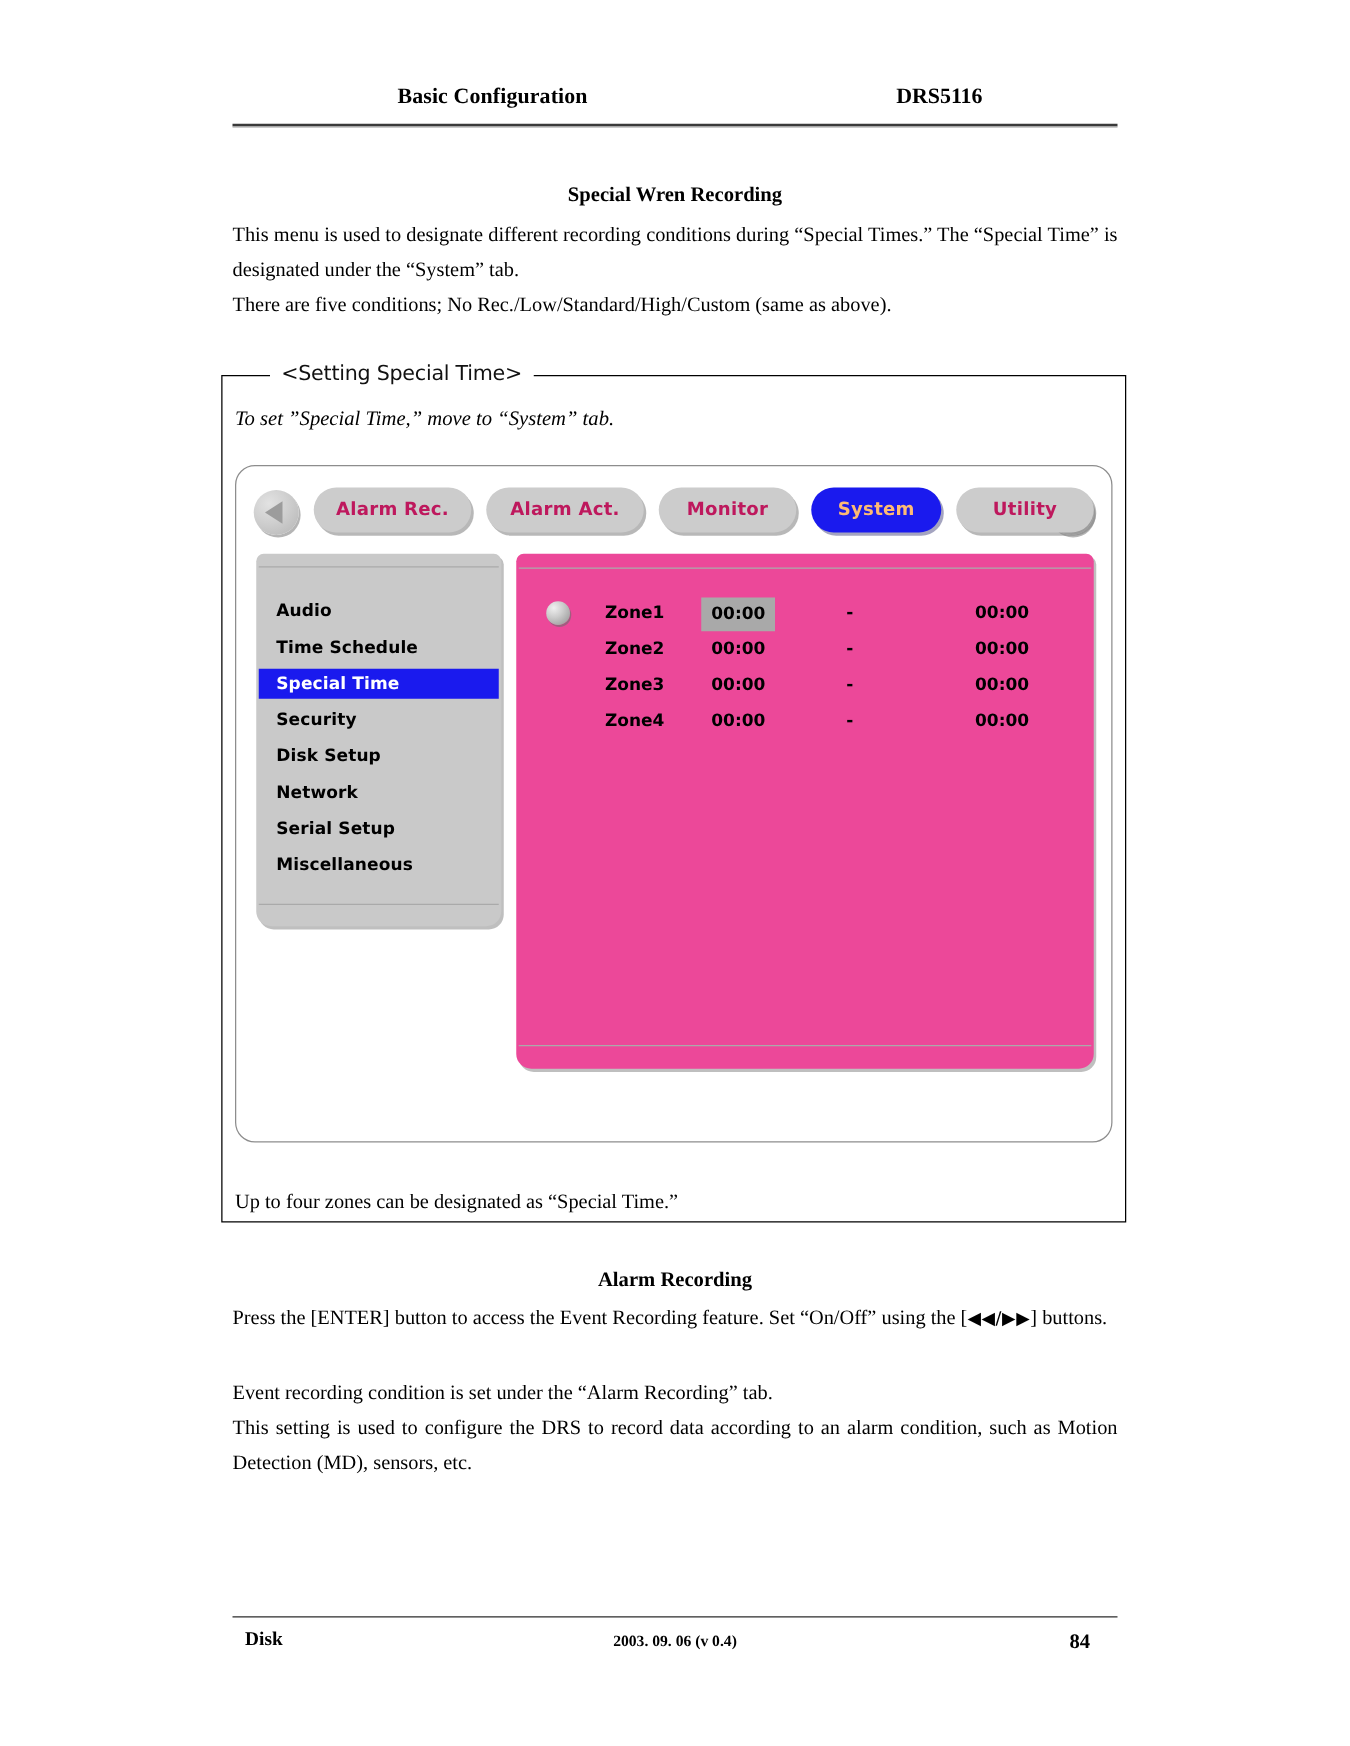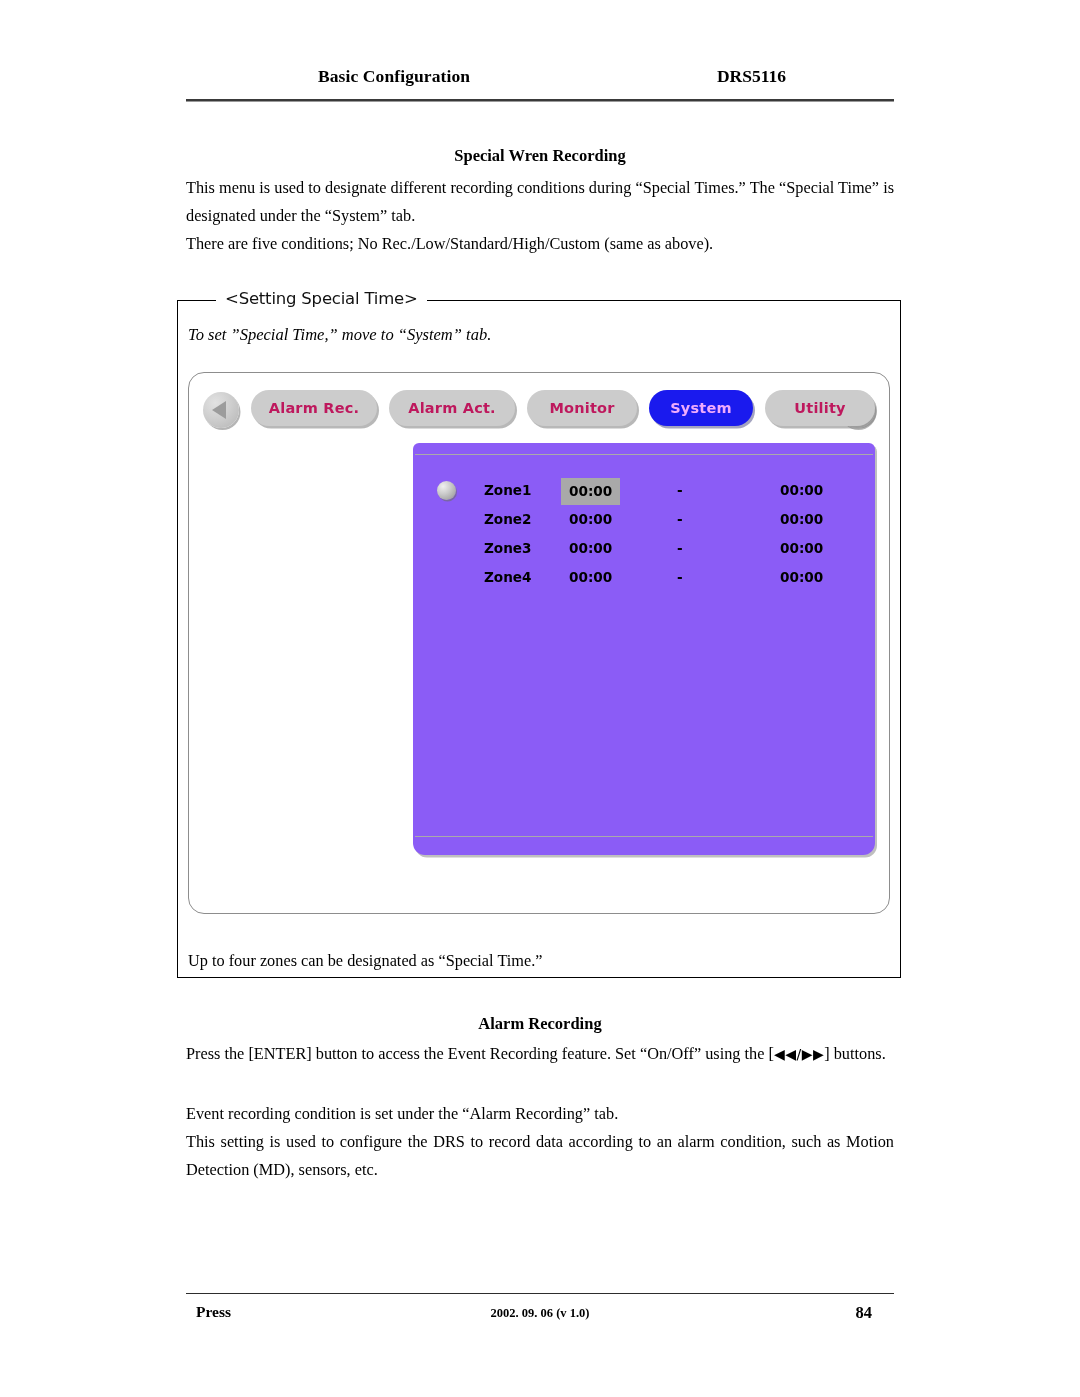--- a/index.html
+++ b/index.html
@@ -185,21 +185,21 @@
     background: #cccccc;
     color: #be185d;
     font-family: "DejaVu Sans", sans-serif;
     font-weight: bold;
     font-size: 14.5px;
     letter-spacing: 0.2px;
     box-shadow: 2px 2.5px 0 rgba(125,125,125,0.55);
   }
   .tab.active {
     background: #1a1aee;
-    color: #f0abfc;
+    color: #fdba74;
     box-shadow: 2px 2.5px 0 rgba(90,90,140,0.55);
   }
 
   
   .sidepanel {
     position: absolute;
     left: 16px;
     top: 70px;
     width: 196px;
     height: 298px;
@@ -242,21 +242,21 @@
     color: #ffffff;
   }
 
   
   .contentpanel {
     position: absolute;
     left: 224px;
     top: 70px;
     width: 462px;
     height: 412px;
-    background: #8b5cf6;
+    background: #ec4899;
     border-radius: 6px 6px 12px 12px;
     box-shadow: 2px 2.5px 0 rgba(128,128,128,0.5);
   }
   .contentpanel::before {
     content: "";
     position: absolute;
     left: 2px; right: 2px;
     top: 11px;
     height: 1px;
     background: #aaaaaa;
@@ -387,20 +387,30 @@
       </div>
       <div class="navcircle" id="nav-next"></div>
 
       <div class="tab" style="left:52px;  width:126px;">Alarm Rec.</div>
       <div class="tab" style="left:190px; width:126px;">Alarm Act.</div>
       <div class="tab" style="left:328px; width:110px;">Monitor</div>
       <div class="tab active" style="left:450px; width:104px;">System</div>
       <div class="tab" style="left:566px; width:110px;">Utility</div>
     </div>
 
+    <div class="sidepanel">
+      <div class="side-item" style="top:34px;">Audio</div>
+      <div class="side-item" style="top:63px;">Time Schedule</div>
+      <div class="side-item selected" style="top:92px;">Special Time</div>
+      <div class="side-item" style="top:121px;">Security</div>
+      <div class="side-item" style="top:150px;">Disk Setup</div>
+      <div class="side-item" style="top:179px;">Network</div>
+      <div class="side-item" style="top:208px;">Serial Setup</div>
+      <div class="side-item" style="top:237px;">Miscellaneous</div>
+    </div>
 
     <div class="contentpanel">
       <div class="bullet-knob"></div>
 
       <div class="zrow" style="top:33px;">
         <span class="zname">Zone1</span>
         <span class="zstart hl">00:00</span>
         <span class="zdash">-</span>
         <span class="zend">00:00</span>
       </div>
@@ -433,18 +443,18 @@
 
   <div class="sec-title" id="title-event">Alarm Recording</div>
 
   <div class="para" id="para-ev-1"><span>Press the [ENTER] button to access the Event Recording feature.   Set “On/Off” using the [</span><span class="arrows">◀◀/▶▶</span><span>] buttons.</span></div>
 
   <div class="para" id="para-ev-3">This setting is used to configure the DRS to record data according to an alarm condition, such as Motion Detection (MD), sensors, etc.</div>
   <div class="para nojust" id="para-ev-2">Event recording condition is set under the “Alarm Recording” tab.</div>
 
   <div class="ft-rule"></div>
   <div class="footer">
-    <div class="ft-left">Press</div>
-    <div class="ft-center">2002. 09. 06 (v 1.0)</div>
+    <div class="ft-left">Disk</div>
+    <div class="ft-center">2003. 09. 06 (v 0.4)</div>
     <div class="ft-right">84</div>
   </div>
 
 </div>
 
 </body></html>

